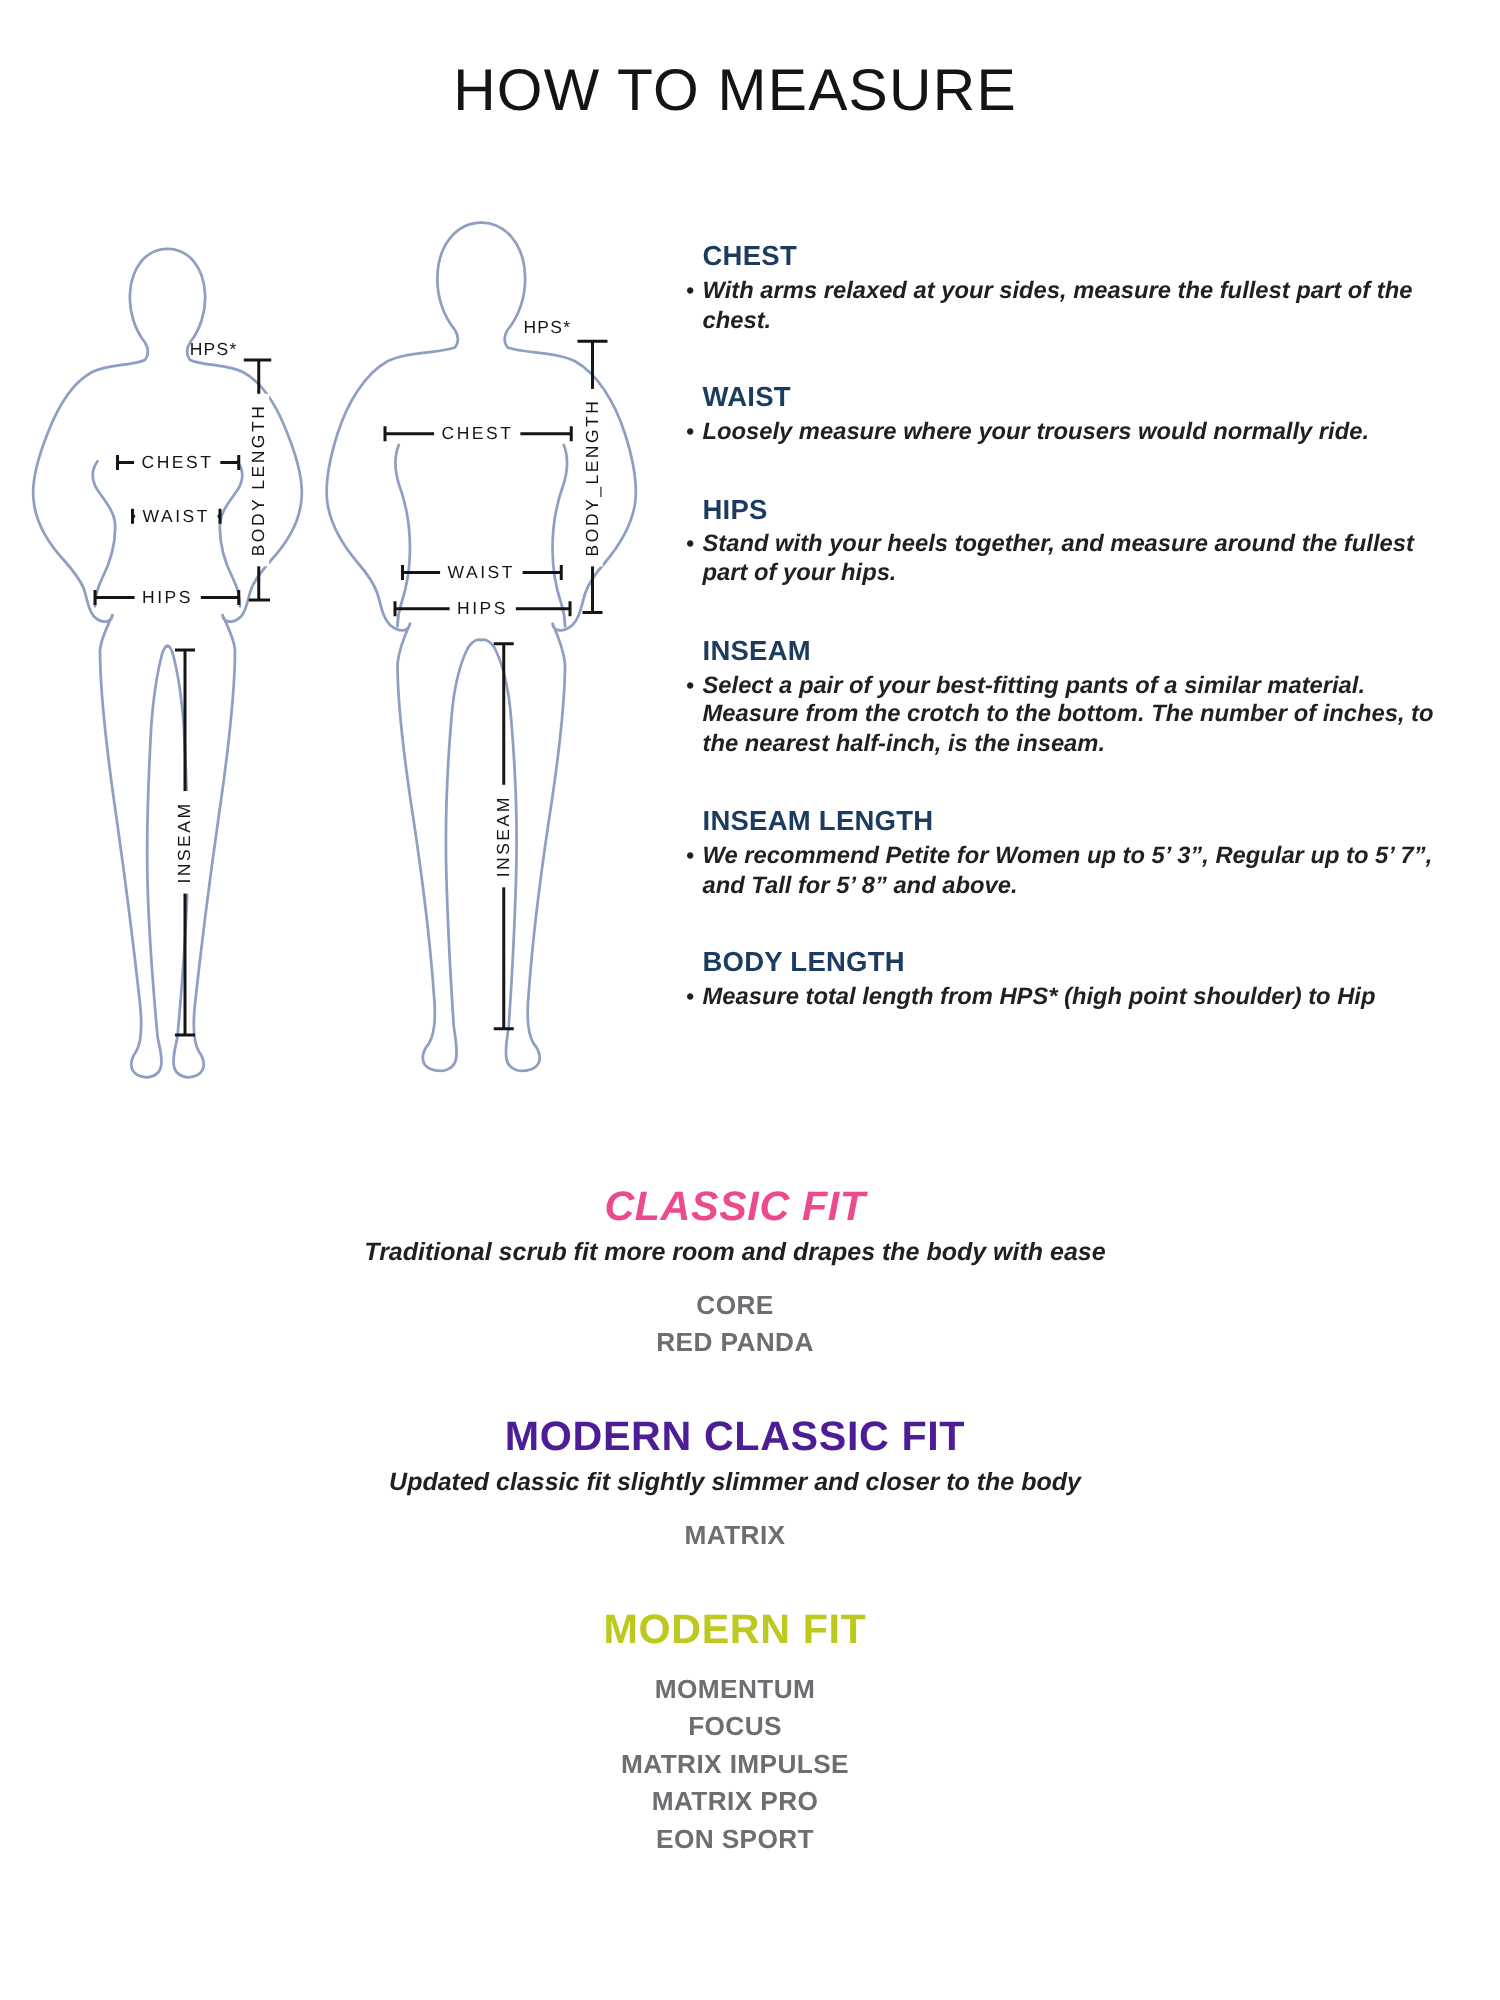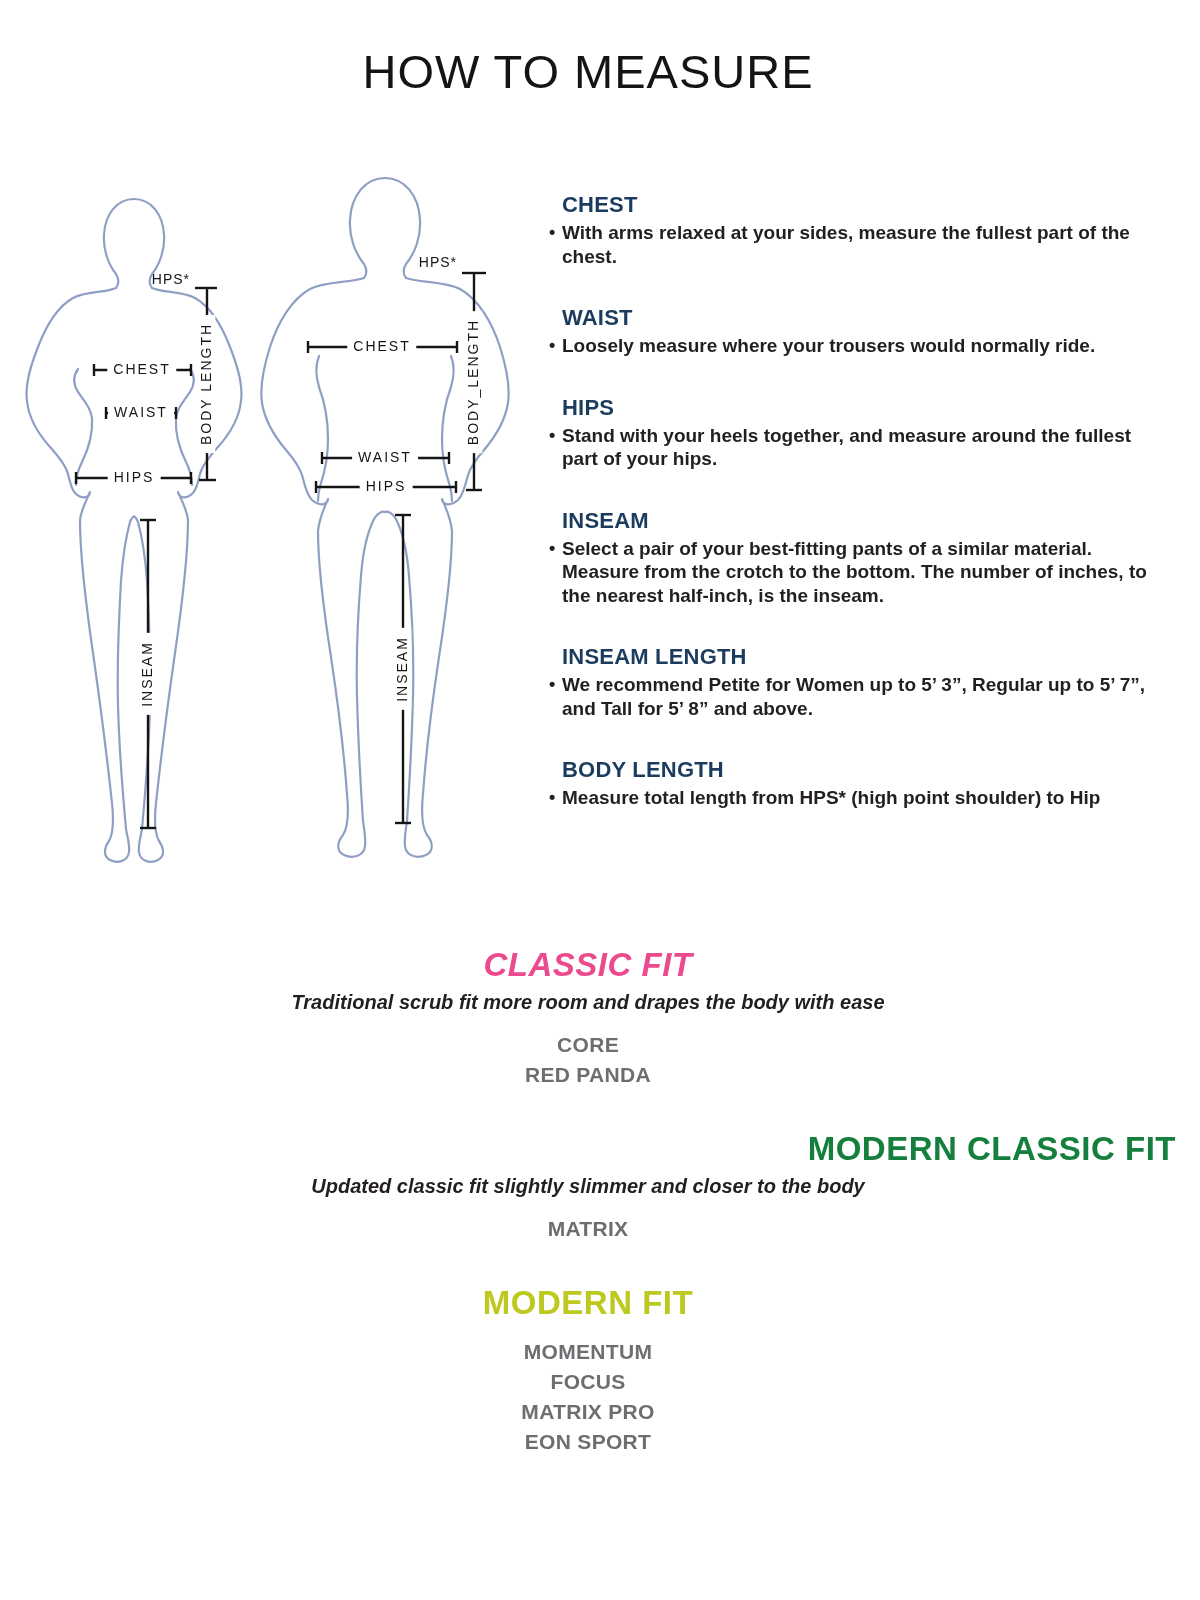--- a/index.html
+++ b/index.html
@@ -32,21 +32,21 @@
   
   .measure-col { position:absolute; left:548px; top:192px; width:620px; }
   .msec { margin-bottom:37px; }
   .msec h3 {
     margin:0 0 3px 14px; font-size:22px; font-weight:700;
     color:var(--navy,#1b3c5e); letter-spacing:0.2px; line-height:1.18;
   }
   .msec ul { margin:0; padding:0 0 0 14px; list-style:none; }
   .msec li {
     position:relative; margin:0 0 8px 0;
-    font-weight:600; font-size:19px; line-height:1.24;
+    font-style:italic; font-weight:600; font-size:19px; line-height:1.24;
     color:var(--ink,#231f20);
   }
   .msec li::before {
     content:"\2022"; position:absolute; left:-13px; top:0;
     font-style:normal; font-size:18px; color:var(--ink,#231f20);
   }
   
   .fits { position:absolute; left:0; top:946px; width:1176px; text-align:center; }
   .fit + .fit { margin-top:40px; }
   .fit h2 { margin:0; font-size:33px; font-weight:700; letter-spacing:0.5px; line-height:1.15; }
@@ -193,30 +193,31 @@
   <div class="fits">
     <div class="fit">
       <h2 style="color: rgb(236, 74, 142); font-style: italic;">CLASSIC FIT</h2>
       <p class="desc">Traditional scrub fit more room and drapes the body with ease</p>
       <ul>
         <li>CORE</li>
         <li>RED PANDA</li>
       </ul>
     </div>
     <div class="fit">
-      <h2 style="color: #15803d; text-align: right;">MODERN CLASSIC FIT</h2>
+      <h2 style="color: #4c1d95;">MODERN CLASSIC FIT</h2>
       <p class="desc">Updated classic fit slightly slimmer and closer to the body</p>
       <ul>
         <li>MATRIX</li>
       </ul>
     </div>
     <div class="fit">
       <h2 style="color: rgb(189, 201, 30);">MODERN FIT</h2>
       <ul>
         <li>MOMENTUM</li>
         <li>FOCUS</li>
+        <li>MATRIX IMPULSE</li>
         <li>MATRIX PRO</li>
         <li>EON SPORT</li>
       </ul>
     </div>
   </div>
 
 </div>
 
 </body></html>

